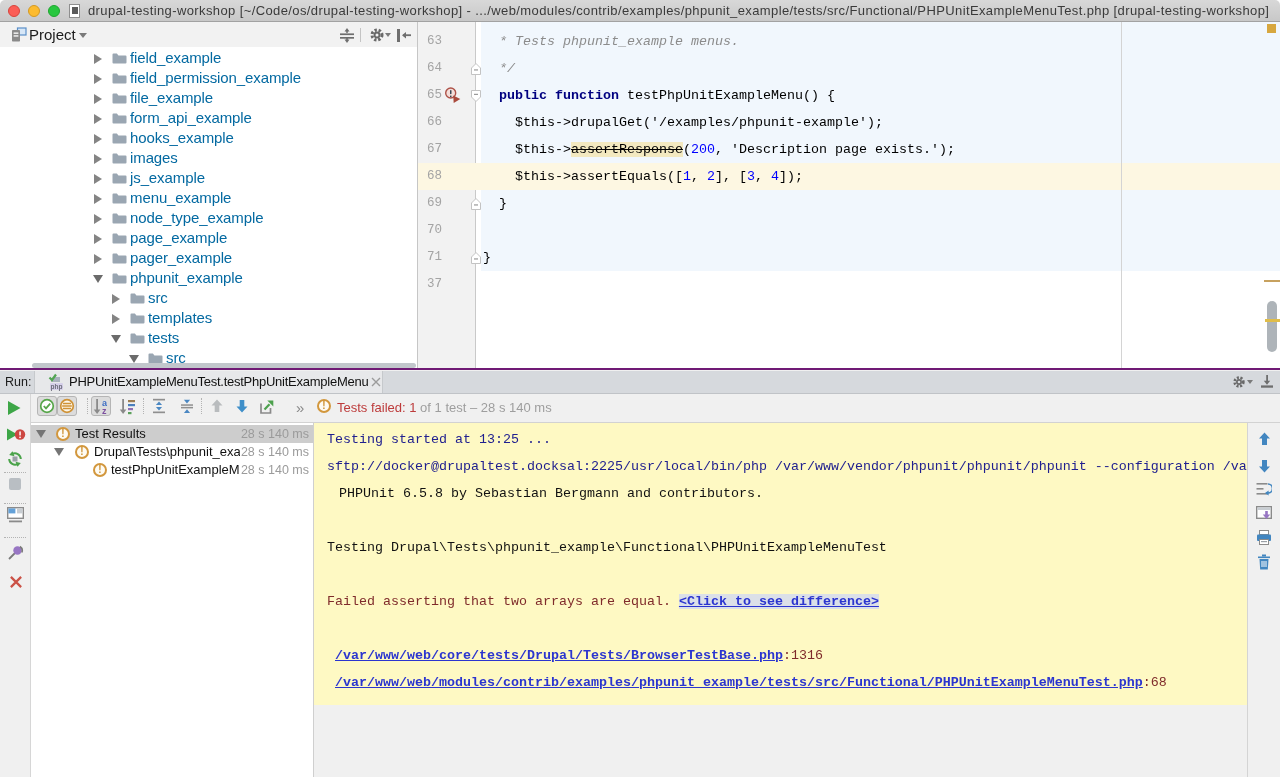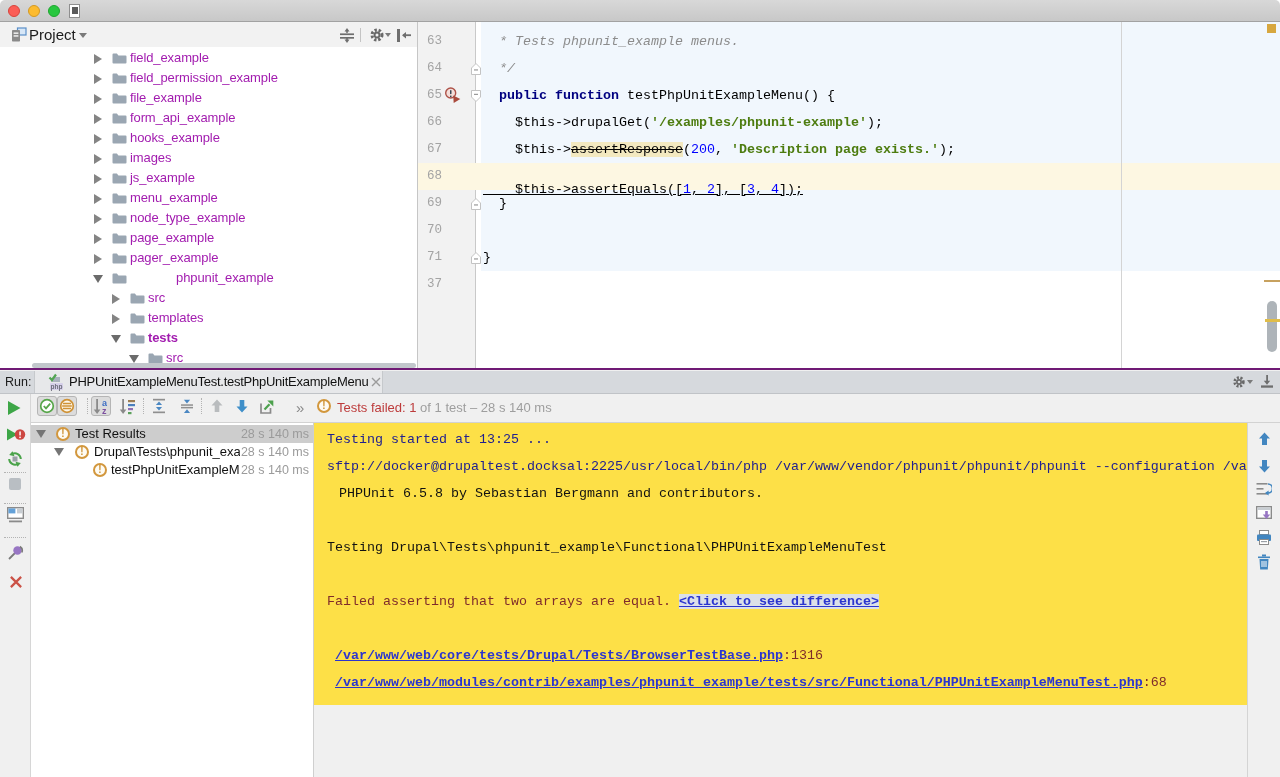--- a/index.html
+++ b/index.html
@@ -1,42 +1,43 @@
 <!DOCTYPE html>
 <html><head><meta charset="utf-8"><style>
 html,body{margin:0;padding:0;background:#000;}
 #page{position:relative;width:1280px;height:777px;background:#fff;overflow:hidden;font-family:"Liberation Sans",sans-serif;}
 .abs{position:absolute;}
 .mono{font-family:"Liberation Mono",monospace;font-size:13.33px;white-space:pre;line-height:27px;}
 .tri-r{position:absolute;width:0;height:0;border-left:8px solid #848484;border-top:5px solid transparent;border-bottom:5px solid transparent;}
 .tri-d{position:absolute;width:0;height:0;border-top:8px solid #6b6b6b;border-left:5px solid transparent;border-right:5px solid transparent;}
-.trow{position:absolute;height:20px;line-height:20px;font-size:13px;color:#a21caf;letter-spacing:-0.1px;}
+.trow{position:absolute;height:20px;line-height:20px;font-size:15px;color:#0369a1;letter-spacing:-0.1px;}
 .fo{position:absolute;}
 .num{position:absolute;left:0;width:24px;text-align:right;font-family:"Liberation Mono",monospace;font-size:12.5px;color:#a4a4a4;height:27px;line-height:27px;}
 .cl{position:absolute;left:65px;height:27px;line-height:27px;}
 .kw{color:#000080;font-weight:bold;}
-.str{color:#4d7c0f;font-weight:bold;}
+.str{color:#000000;font-weight:normal;}
 .nm{color:#0000ff;}
 .cmt{color:#8c8c8c;font-style:italic;}
 .conline{position:absolute;left:13px;height:27px;line-height:27px;}
 .lnk{color:#2b35cf;text-decoration:underline;font-weight:bold;}
 .mar{color:#7f2b2b;}
 .navy{color:#20208f;}
 .ttime{position:absolute;font-size:12.5px;color:#9b9b9b;width:215px;text-align:right;height:18px;line-height:18px;}
 .warn{position:absolute;width:10px;height:10px;border:2px solid #d2973d;border-radius:50%;background:#fefbf3;color:#cd9234;font-size:10px;font-weight:bold;text-align:center;line-height:10px;}
 .dotsep{position:absolute;left:4px;width:22px;border-top:1px dotted #b3b3b3;}
 </style></head><body>
 <div id="page">
 
 <div class="abs" style="left:0;top:0;width:1280px;height:21px;background:linear-gradient(#d8d8d8,#c8c8c8);border-bottom:1px solid #a2a2a2;border-radius:5px 5px 0 0;"></div>
 <div class="abs" style="left:8px;top:5px;width:12px;height:12px;border-radius:50%;background:#fb5d56;border:0.5px solid #d8443c;box-sizing:border-box;"></div>
 <div class="abs" style="left:28px;top:5px;width:12px;height:12px;border-radius:50%;background:#fcbb2f;border:0.5px solid #d49922;box-sizing:border-box;"></div>
 <div class="abs" style="left:48px;top:5px;width:12px;height:12px;border-radius:50%;background:#28c73f;border:0.5px solid #1ea62f;box-sizing:border-box;"></div>
 <div class="abs" style="left:69px;top:4px;width:11px;height:14px;background:#fff;border:1px solid #8e8e8e;box-sizing:border-box;"></div>
 <div class="abs" style="left:72px;top:7px;width:6px;height:7px;background:#5a5a5a;"></div>
+<div class="abs" style="left:88px;top:0;width:1185px;height:21px;line-height:22px;font-size:13px;letter-spacing:0.39px;color:#3a3a3a;overflow:hidden;">drupal-testing-workshop [~/Code/os/drupal-testing-workshop] - .../web/modules/contrib/examples/phpunit_example/tests/src/Functional/PHPUnitExampleMenuTest.php [drupal-testing-workshop]</div>
 
 <div class="abs" id="projpanel" style="left:0;top:22px;width:417px;height:346px;background:#fff;"></div>
 <div class="abs" style="left:0;top:22px;width:417px;height:25px;background:#f2f2f2;"></div>
 
 <svg class="abs" style="left:11px;top:27px;" width="16" height="16" viewBox="0 0 16 16">
       <rect x="6.5" y="1" width="8.5" height="7" fill="#d7e7f7" stroke="#5a8fc8" stroke-width="1.2"></rect>
       <rect x="1" y="3" width="8" height="11.5" rx="0.8" fill="#8a8a8a"></rect>
       <rect x="2.6" y="5.5" width="4.8" height="1.3" fill="#fff"></rect>
       <rect x="2.6" y="8.3" width="4.8" height="1.3" fill="#fff"></rect>
     </svg>
@@ -116,36 +117,36 @@
 <div class="trow" style="left:130px;top:228px;">page_example</div>
 <div class="tri-r" style="left:94px;top:254px;"></div>
 <svg class="fo" style="left:112px;top:252px" width="15" height="12" viewBox="0 0 15 12">
       <path d="M0.5 2.5 a1 1 0 0 1 1 -1 h3.4 l1.5 1.9 h7.1 a1 1 0 0 1 1 1 v6.1 a1 1 0 0 1 -1 1 h-12 a1 1 0 0 1 -1 -1 z" fill="#9aa6b2"></path>
     </svg>
 <div class="trow" style="left:130px;top:248px;">pager_example</div>
 <div class="tri-d" style="left:93px;top:275px;"></div>
 <svg class="fo" style="left:112px;top:272px" width="15" height="12" viewBox="0 0 15 12">
       <path d="M0.5 2.5 a1 1 0 0 1 1 -1 h3.4 l1.5 1.9 h7.1 a1 1 0 0 1 1 1 v6.1 a1 1 0 0 1 -1 1 h-12 a1 1 0 0 1 -1 -1 z" fill="#9aa6b2"></path>
     </svg>
-<div class="trow" style="left:130px;top:268px;margin-left:46px;">phpunit_example</div>
+<div class="trow" style="left:130px;top:268px;">phpunit_example</div>
 <div class="tri-r" style="left:112px;top:294px;"></div>
 <svg class="fo" style="left:130px;top:292px" width="15" height="12" viewBox="0 0 15 12">
       <path d="M0.5 2.5 a1 1 0 0 1 1 -1 h3.4 l1.5 1.9 h7.1 a1 1 0 0 1 1 1 v6.1 a1 1 0 0 1 -1 1 h-12 a1 1 0 0 1 -1 -1 z" fill="#9aa6b2"></path>
     </svg>
 <div class="trow" style="left:148px;top:288px;">src</div>
 <div class="tri-r" style="left:112px;top:314px;"></div>
 <svg class="fo" style="left:130px;top:312px" width="15" height="12" viewBox="0 0 15 12">
       <path d="M0.5 2.5 a1 1 0 0 1 1 -1 h3.4 l1.5 1.9 h7.1 a1 1 0 0 1 1 1 v6.1 a1 1 0 0 1 -1 1 h-12 a1 1 0 0 1 -1 -1 z" fill="#9aa6b2"></path>
     </svg>
 <div class="trow" style="left:148px;top:308px;">templates</div>
 <div class="tri-d" style="left:111px;top:335px;"></div>
 <svg class="fo" style="left:130px;top:332px" width="15" height="12" viewBox="0 0 15 12">
       <path d="M0.5 2.5 a1 1 0 0 1 1 -1 h3.4 l1.5 1.9 h7.1 a1 1 0 0 1 1 1 v6.1 a1 1 0 0 1 -1 1 h-12 a1 1 0 0 1 -1 -1 z" fill="#9aa6b2"></path>
     </svg>
-<div class="trow" style="left:148px;top:328px;font-weight:bold;">tests</div>
+<div class="trow" style="left:148px;top:328px;">tests</div>
 <div class="tri-d" style="left:129px;top:355px;"></div>
 <svg class="fo" style="left:148px;top:352px" width="15" height="12" viewBox="0 0 15 12">
       <path d="M0.5 2.5 a1 1 0 0 1 1 -1 h3.4 l1.5 1.9 h7.1 a1 1 0 0 1 1 1 v6.1 a1 1 0 0 1 -1 1 h-12 a1 1 0 0 1 -1 -1 z" fill="#9aa6b2"></path>
     </svg>
 <div class="trow" style="left:166px;top:348px;">src</div>
 
 <div class="abs" style="left:32px;top:363px;width:384px;height:5px;background:#c2c7cc;border-radius:2.5px;"></div>
 
 <div class="abs" style="left:417px;top:22px;width:1px;height:346px;background:#c6c6c6;"></div>
 
@@ -165,21 +166,21 @@
 <div class="num" style="top:141px;">68</div>
 <div class="num" style="top:168px;">69</div>
 <div class="num" style="top:195px;">70</div>
 <div class="num" style="top:222px;">71</div>
 <div class="num" style="top:249px;">37</div>
 <div class="cl mono" style="top:6px;color:#000;"><span class="cmt">  * Tests phpunit_example menus.</span></div>
 <div class="cl mono" style="top:33px;color:#000;"><span class="cmt">  */</span></div>
 <div class="cl mono" style="top:60px;color:#000;"><span>  </span><span class="kw">public function</span><span> testPhpUnitExampleMenu() {</span></div>
 <div class="cl mono" style="top:87px;color:#000;"><span>    $this-&gt;drupalGet(</span><span class="str">'/examples/phpunit-example'</span><span>);</span></div>
 <div class="cl mono" style="top:114px;color:#000;"><span>    $this-&gt;</span><span style="background:#f3e9c0;text-decoration:line-through;">assertResponse</span><span>(</span><span class="nm">200</span><span>, </span><span class="str">'Description page exists.'</span><span>);</span></div>
-<div class="cl mono" style="top:154px;color:#000;text-decoration:underline;"><span>    $this-&gt;assertEquals([</span><span class="nm">1</span><span>, </span><span class="nm">2</span><span>], [</span><span class="nm">3</span><span>, </span><span class="nm">4</span><span>]);</span></div>
+<div class="cl mono" style="top:141px;color:#000;"><span>    $this-&gt;assertEquals([</span><span class="nm">1</span><span>, </span><span class="nm">2</span><span>], [</span><span class="nm">3</span><span>, </span><span class="nm">4</span><span>]);</span></div>
 <div class="cl mono" style="top:168px;color:#000;"><span>  }</span></div>
 <div class="cl mono" style="top:222px;color:#000;"><span>}</span></div>
 
 <svg class="abs" style="left:53px;top:41px;" width="10" height="12" viewBox="0 0 10 12">
         <path d="M0.5 11.5 h9 V5 L5 0.5 L0.5 5 z" fill="#fff" stroke="#c3c3c3"></path>
         <rect x="3" y="6.4" width="4" height="1.1" fill="#909090"></rect>
       </svg>
 <svg class="abs" style="left:53px;top:68px;" width="10" height="12" viewBox="0 0 10 12">
         <path d="M0.5 0.5 h9 V7 L5 11.5 L0.5 7 z" fill="#fff" stroke="#c3c3c3"></path>
         <rect x="3" y="3.8" width="4" height="1.1" fill="#909090"></rect>
@@ -332,21 +333,21 @@
 <div class="abs" style="left:75px;top:55px;height:18px;line-height:18px;font-size:13px;color:#111;">Test Results</div>
 <div class="ttime" style="left:94px;top:55px;">28 s 140 ms</div>
 <div class="tri-d" style="left:54px;top:78px;border-top-color:#757575;"></div>
 <div class="warn" style="left:75px;top:75px;">!</div>
 <div class="abs" style="left:94px;top:73px;width:146px;height:18px;line-height:18px;font-size:13px;color:#111;overflow:hidden;white-space:nowrap;">Drupal\Tests\phpunit_example\Functional\PHPUnitExampleMenuTest</div>
 <div class="ttime" style="left:94px;top:73px;">28 s 140 ms</div>
 <div class="warn" style="left:93px;top:93px;">!</div>
 <div class="abs" style="left:111px;top:91px;width:128px;height:18px;line-height:18px;font-size:13px;color:#111;overflow:hidden;white-space:nowrap;">testPhpUnitExampleMenu</div>
 <div class="ttime" style="left:94px;top:91px;">28 s 140 ms</div>
 
- <div class="abs" style="left:314px;top:53px;width:933px;height:282px;background:#fde047;overflow:hidden;" id="console">
+ <div class="abs" style="left:314px;top:53px;width:933px;height:282px;background:#fef9c3;overflow:hidden;" id="console">
 <div class="conline mono" style="top:2.5px;"><span class="navy">Testing started at 13:25 ...</span></div>
 <div class="conline mono" style="top:29.5px;"><span class="navy">sftp://docker@drupaltest.docksal:2225/usr/local/bin/php /var/www/vendor/phpunit/phpunit/phpunit --configuration /var/www/phpunit.xml</span></div>
 <div class="conline mono" style="top:56.5px;margin-left:12px;"><span style="color:#111;">PHPUnit 6.5.8 by Sebastian Bergmann and contributors.</span></div>
 <div class="conline mono" style="top:110.5px;"><span style="color:#111;">Testing Drupal\Tests\phpunit_example\Functional\PHPUnitExampleMenuTest</span></div>
 <div class="conline mono" style="top:164.5px;"><span class="mar">Failed asserting that two arrays are equal. </span><span class="lnk" style="background:#dbe0e8;">&lt;Click to see difference&gt;</span></div>
 <div class="conline mono" style="top:218.5px;"><span> </span><span class="lnk">/var/www/web/core/tests/Drupal/Tests/BrowserTestBase.php</span><span class="mar">:1316</span></div>
 <div class="conline mono" style="top:245.5px;"><span> </span><span class="lnk">/var/www/web/modules/contrib/examples/phpunit_example/tests/src/Functional/PHPUnitExampleMenuTest.php</span><span class="mar">:68</span></div>
 <div class="conline mono" style="top:272.5px;"><span style="color:#7a7a7a;">.</span></div>
  </div>
 

